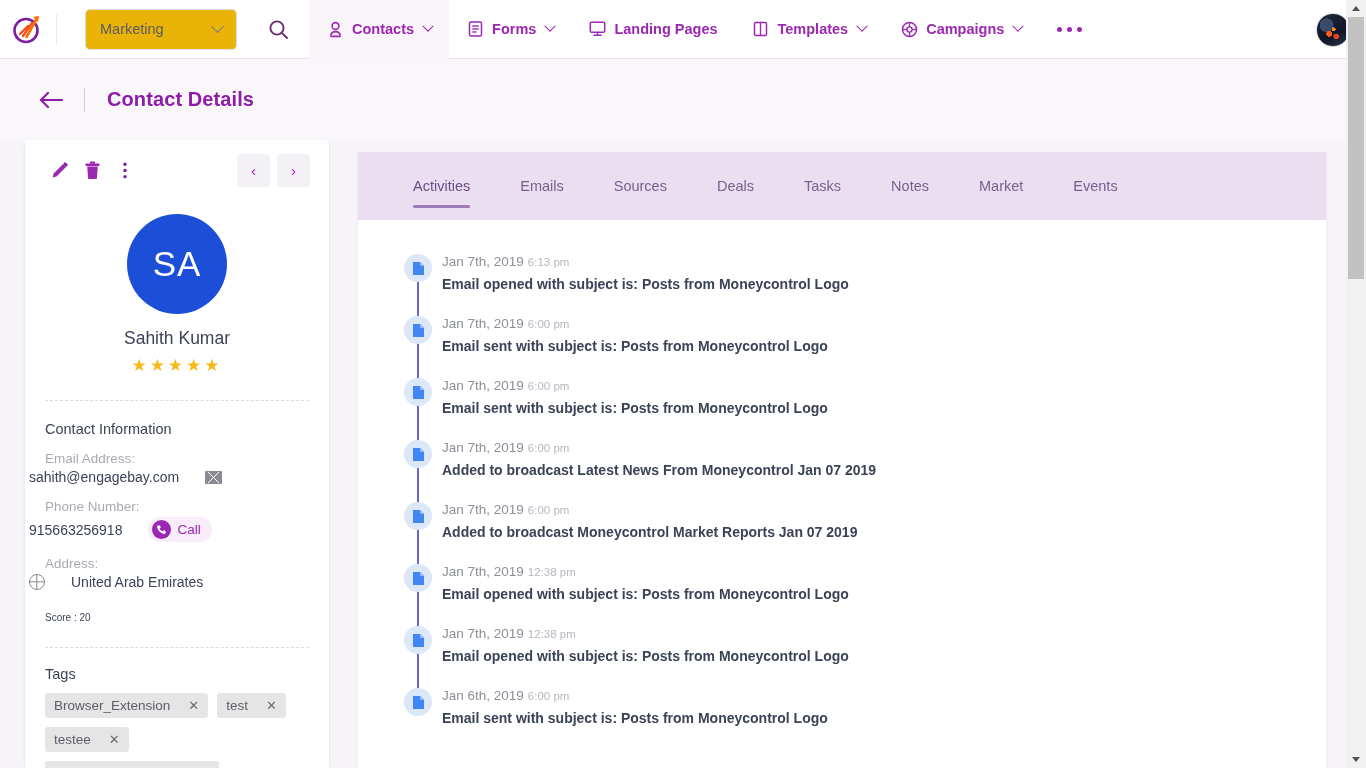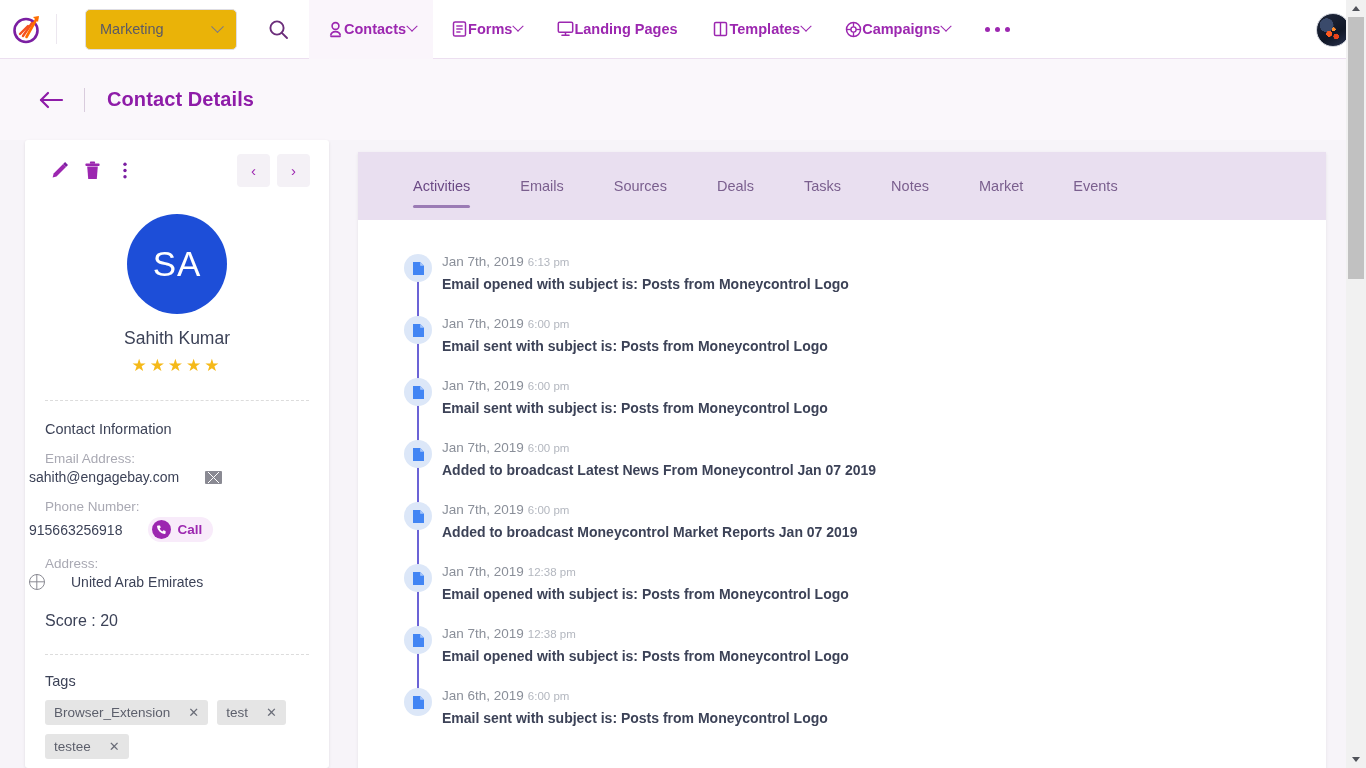--- a/index.html
+++ b/index.html
@@ -35,21 +35,21 @@
   .chev { display: inline-block; width: 9px; height: 9px;
           border-right: 1.6px solid currentColor; border-bottom: 1.6px solid currentColor;
           transform: rotate(45deg) translate(-2px,-2px); }
   .brand-select .chev { color: #7b7a85; }
 
   .search-btn { margin-left: 24px; width: 34px; height: 34px;
                 display:flex; align-items:center; justify-content:center; }
 
   .navitems { display: flex; align-items: center; height: 59px; margin-left: 14px; }
   .navitem {
-    display: flex; align-items: center; 
+    display: flex; align-items: center; gap: 8px;
     height: 59px; padding: 0 17px;
     color: #9c27b0; font-size: 14.5px; font-weight: 700;
     white-space: nowrap;
   }
   .navitem.active { background: #faf5fb; }
   .navitem .chev { color: #9c27b0; width: 8px; height: 8px; border-width: 1.8px; margin-left: 2px;}
   .navitem .nicon { display:flex; align-items:center; justify-content:center; width:18px; height:18px; }
   .dots { display: flex; gap: 5px; align-items: center; padding: 0 18px; height: 59px; }
   .dots i { width: 5px; height: 5px; border-radius: 50%; background: #9c27b0; display:block; }
 
@@ -105,28 +105,28 @@
   .sec-title { font-size: 14.5px; color: #3c4257; padding: 20px 0 0 20px; }
   .fld-label { font-size: 13.5px; color: #a9a9b3; padding: 14px 0 0 20px; }
   .fld-value { font-size: 14px; color: #3c4257; padding: 3px 0 0 4px; display:flex; align-items:center; gap:26px; }
   .env-icon { width: 17px; height: 13px; background: #8a8a93; border-radius: 1px; position: relative; overflow:hidden;}
   .env-icon::after { content:""; position:absolute; left:1px; top:1px; width:15px; height:11px;
                      background: linear-gradient(135deg, transparent 47%, #fff 48%, #fff 52%, transparent 53%),
                                  linear-gradient(45deg, transparent 47%, #fff 48%, #fff 52%, transparent 53%);}
   .call-chip {
     display:inline-flex; align-items:center; gap:6px;
     background:#f8ebfa; border-radius: 14px; padding: 3px 11px 3px 4px;
-    color:#9c27b0; font-size: 13.5px; font-weight: bold;
+    color:#9c27b0; font-size: 13.5px;
   }
   .call-circle { width: 19px; height: 19px; border-radius:50%; background:#9c27b0;
                  display:flex; align-items:center; justify-content:center; }
   .globe { width: 16px; height: 16px; border-radius:50%; border: 1.4px solid #8a8a93; position:relative; }
   .globe::before { content:""; position:absolute; left:50%; top:-1px; width:1.4px; height:15.2px; background:#8a8a93; transform: translateX(-50%); }
   .globe::after { content:""; position:absolute; top:50%; left:-1px; width:15.2px; height:1.4px; background:#8a8a93; transform: translateY(-50%); }
-  .score { font-size: 16px; color: #3c4257; padding: 22px 0 0 20px; }
+  .score { font-size: 10px; color: #3c4257; padding: 22px 0 0 20px; }
 
   .tags-title { font-size: 14.5px; color: #3c4257; padding: 18px 0 0 20px; }
   .tags-wrap { display:flex; flex-wrap: wrap; gap: 9px; padding: 11px 20px 0 20px; }
   .tag {
     background:#e5e5e5; border-radius:3px; padding: 5px 9px;
     font-size: 13.5px; color:#5c5f6b; display:inline-flex; align-items:center; gap:18px;
   }
   .tag .x { color:#6a6d78; font-size:13px; }
 
   

